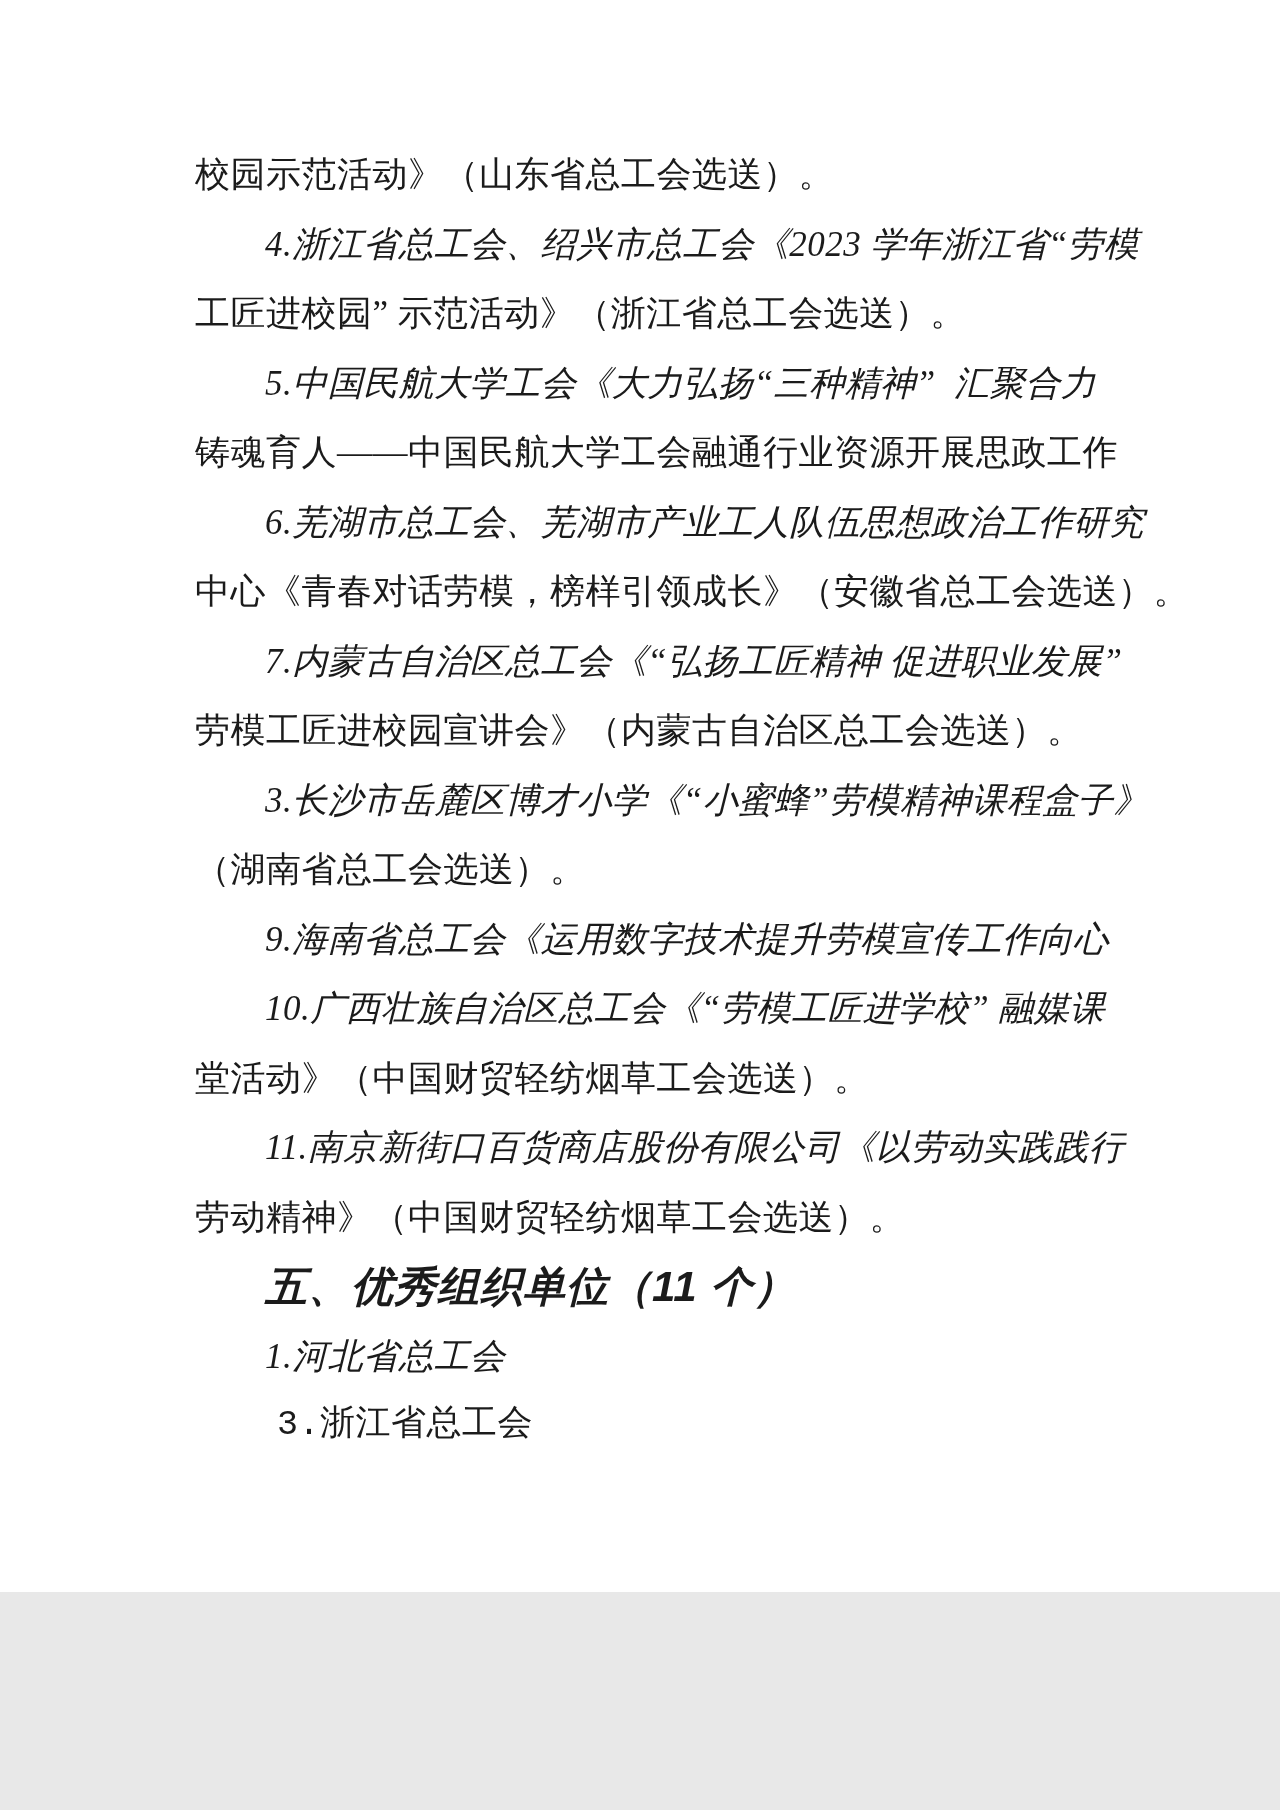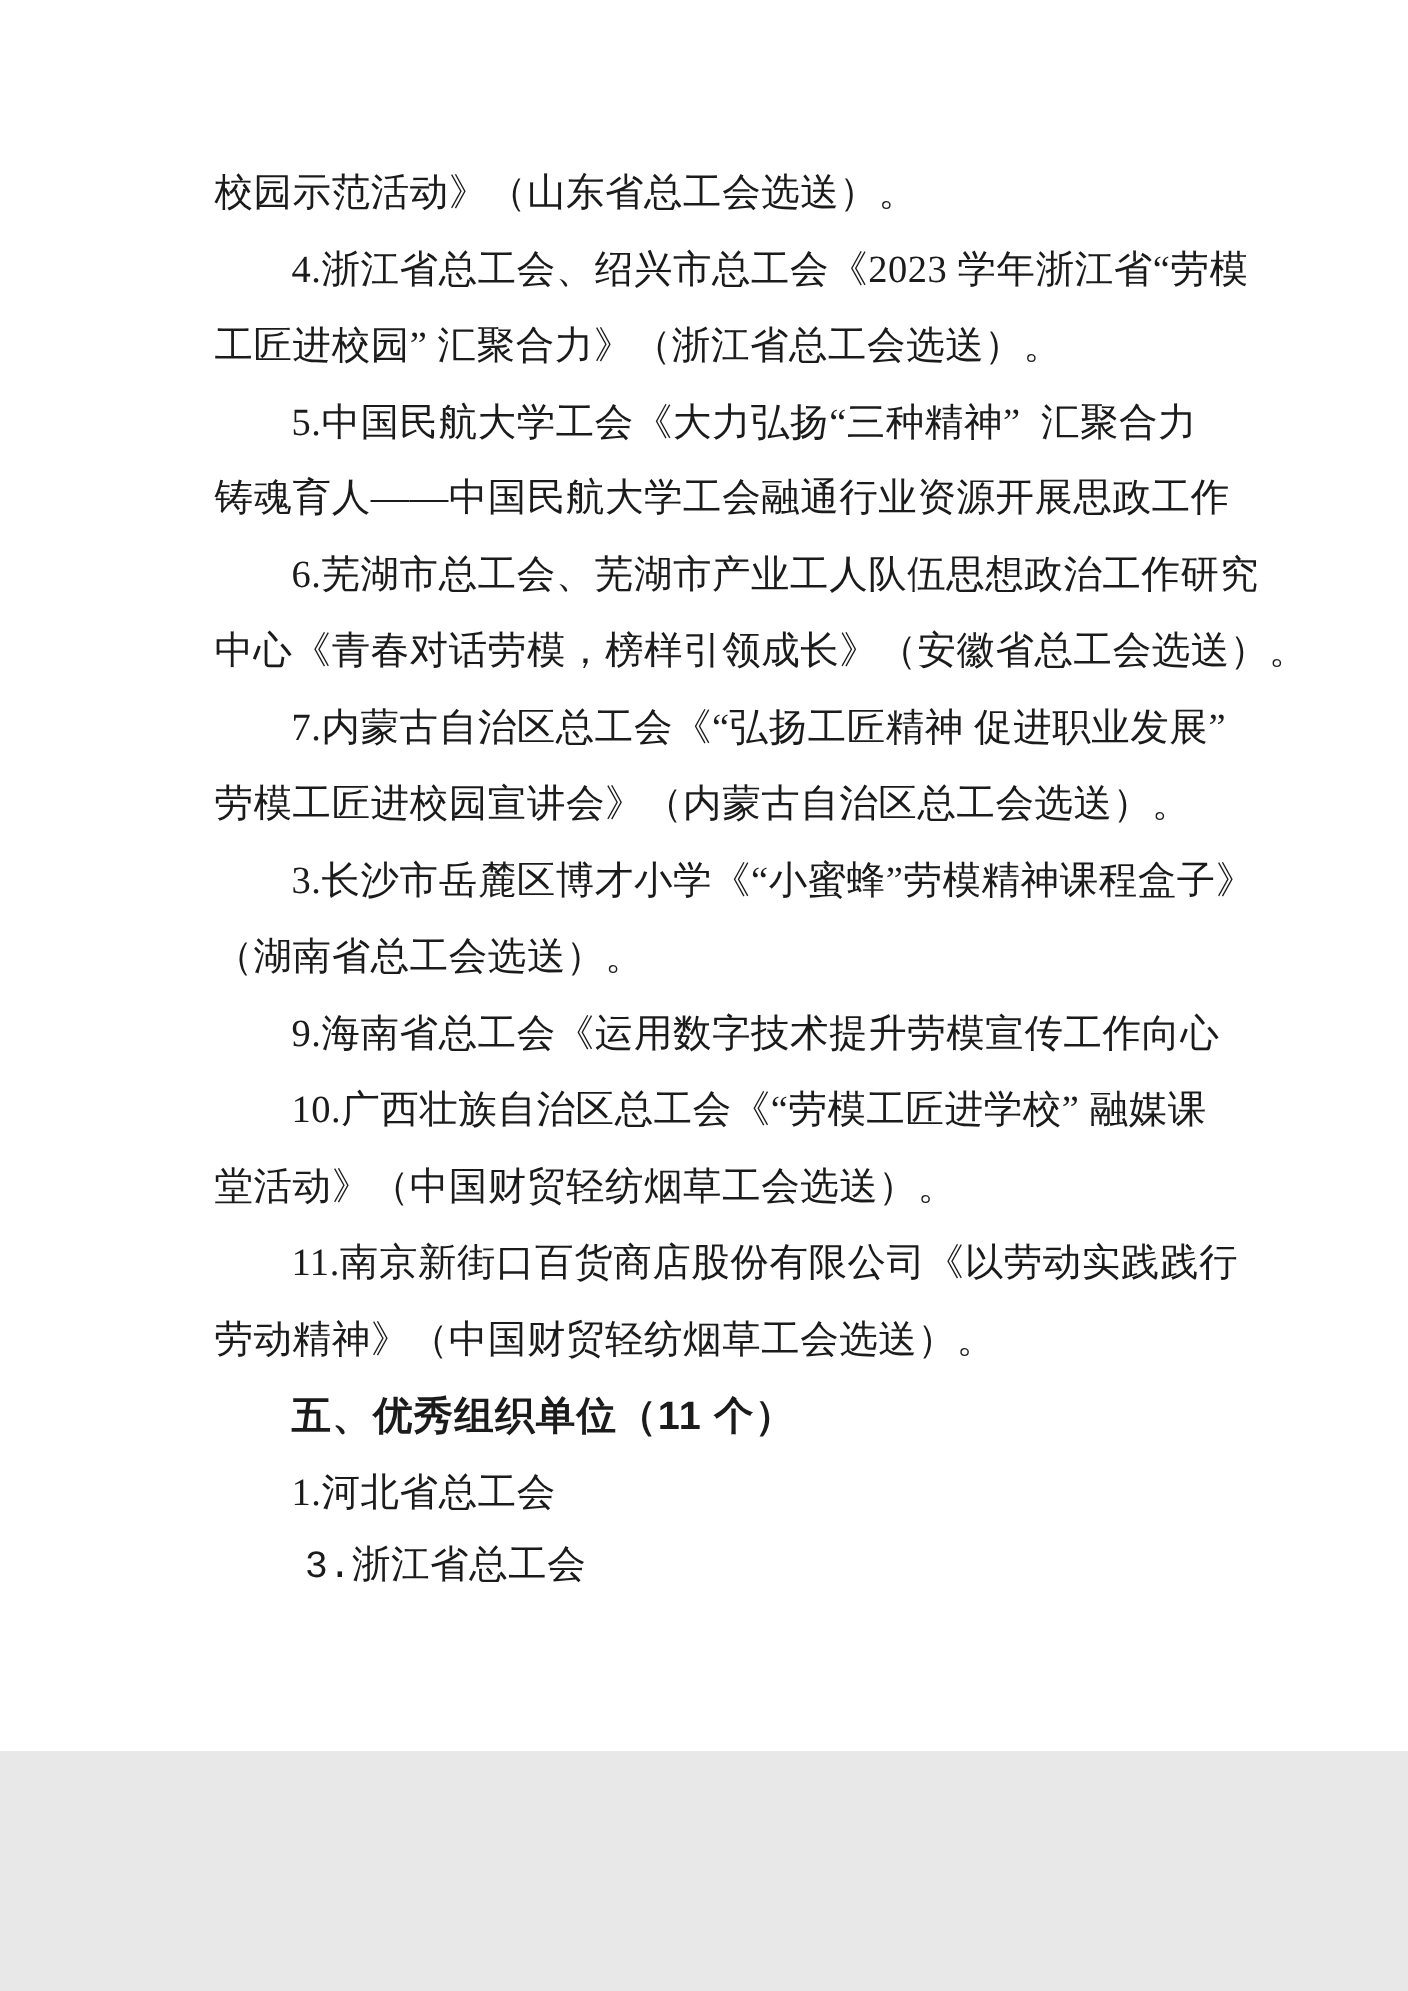--- a/index.html
+++ b/index.html
@@ -26,29 +26,30 @@
     height: 69.5px;
     line-height: 69.5px;
     font-size: 35px;
     color: #1b1b1b;
     letter-spacing: 0.5px;
     white-space: pre;
     font-weight: 400;
   }
   .doc-line.indent-1 {
     padding-left: 70px;
+    font-style: italic;
   }
   .doc-line.indent-2 {
     padding-left: 82px;
     font-family: Liberation Mono, monospace;
   }
   .doc-line.bold {
     font-family: "Liberation Sans", sans-serif;
     font-weight: 700;
-    font-size: 36px;
+    font-size: 42px;
     letter-spacing: 1px;
   }
   .page-number {
     position: absolute;
     top: 1676px;
     right: 178px;
     font-size: 31px;
     line-height: 40px;
     color: #222222;
     font-family: "Liberation Serif", serif;
@@ -56,21 +57,21 @@
     white-space: pre;
   }
 </style>
 </head>
 <body>
 
 <div class="page">
   <div class="content" id="doc-content">
       <div class="doc-line">校园示范活动》（山东省总工会选送）。</div>
       <div class="doc-line indent-1">4.浙江省总工会、绍兴市总工会《2023 学年浙江省“劳模</div>
-      <div class="doc-line">工匠进校园” 汇聚合力》（浙江省总工会选送）。</div>
+      <div class="doc-line">工匠进校园” 示范活动》（浙江省总工会选送）。</div>
       <div class="doc-line indent-1">5.中国民航大学工会《大力弘扬“三种精神”  汇聚合力</div>
       <div class="doc-line">铸魂育人——中国民航大学工会融通行业资源开展思政工作</div>
       <div class="doc-line indent-1">6.芜湖市总工会、芜湖市产业工人队伍思想政治工作研究</div>
       <div class="doc-line">中心《青春对话劳模，榜样引领成长》（安徽省总工会选送）。</div>
       <div class="doc-line indent-1">7.内蒙古自治区总工会《“弘扬工匠精神 促进职业发展”</div>
       <div class="doc-line">劳模工匠进校园宣讲会》（内蒙古自治区总工会选送）。</div>
       <div class="doc-line indent-1">3.长沙市岳麓区博才小学《“小蜜蜂”劳模精神课程盒子》</div>
       <div class="doc-line">（湖南省总工会选送）。</div>
       <div class="doc-line indent-1">9.海南省总工会《运用数字技术提升劳模宣传工作向心</div>
       <div class="doc-line indent-1">10.广西壮族自治区总工会《“劳模工匠进学校” 融媒课</div>

